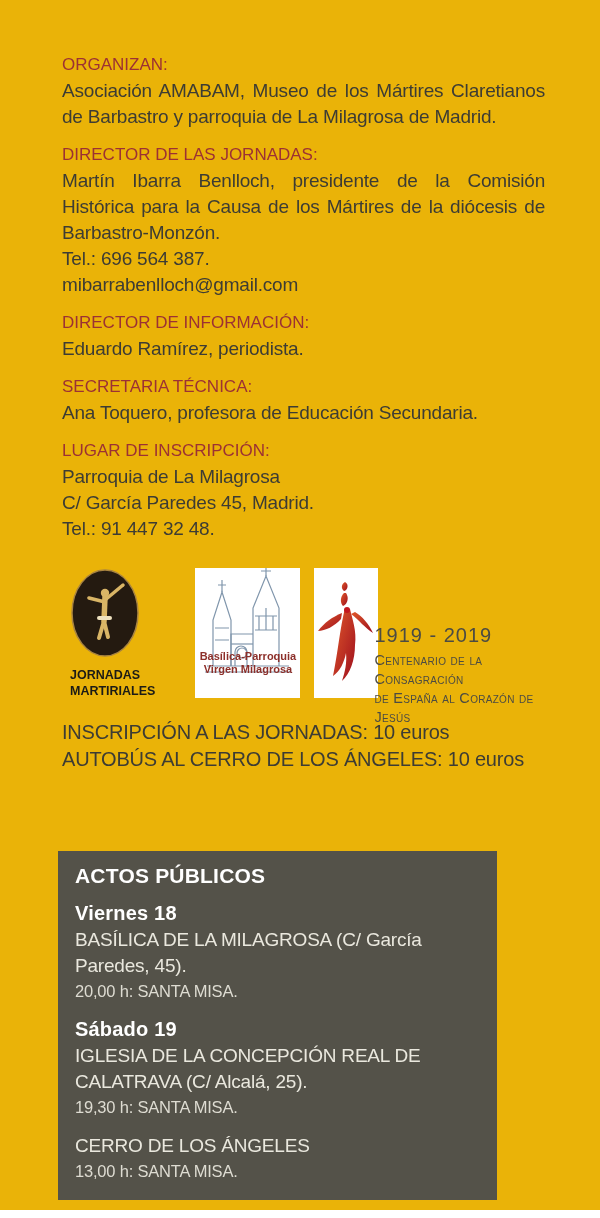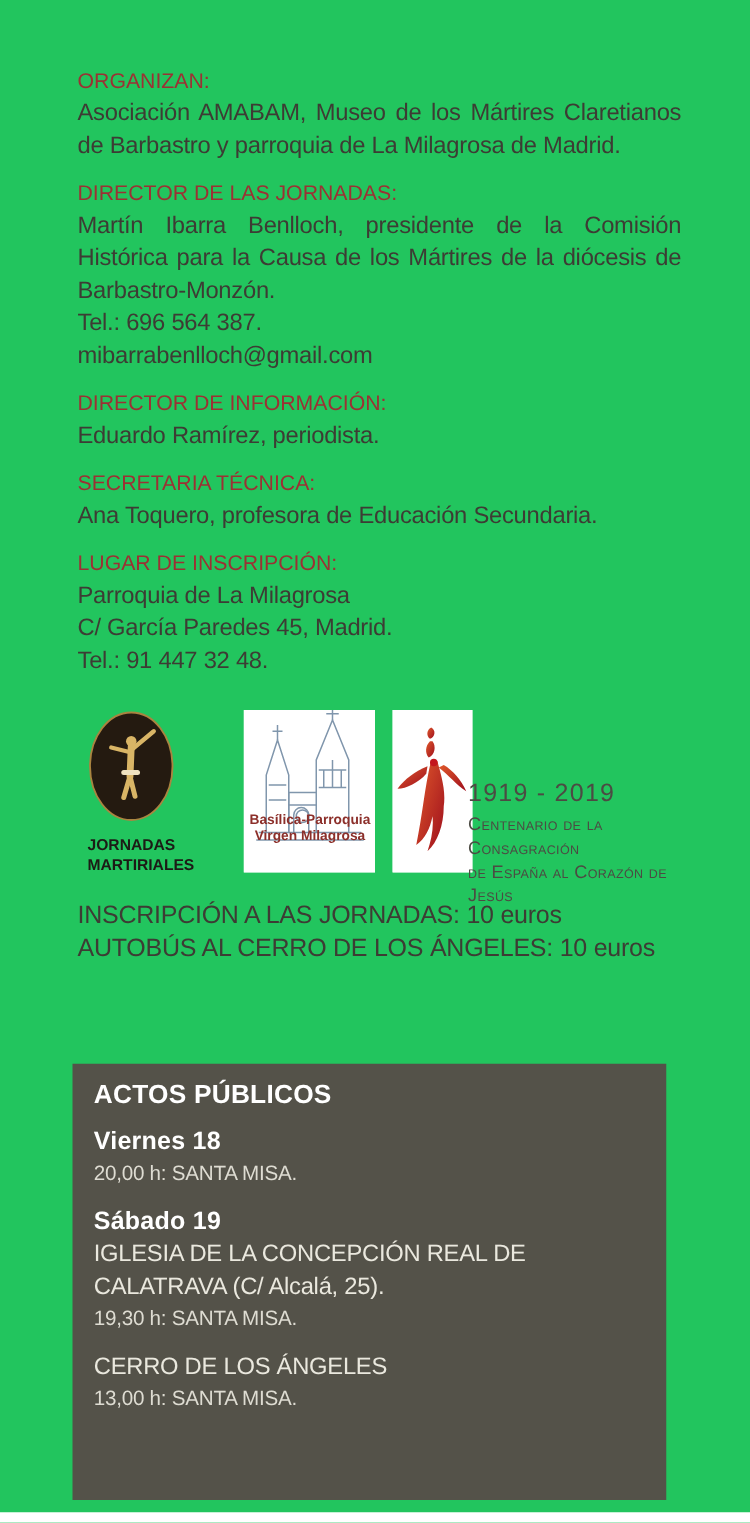--- a/index.html
+++ b/index.html
@@ -5,21 +5,21 @@
   html, body { margin: 0; padding: 0; }
   body {
     width: 600px; height: 1218px;
     background: #ffffff;
     font-family: "Liberation Sans", "DejaVu Sans", sans-serif;
     overflow: hidden;
   }
   .page {
     position: relative;
     width: 600px; height: 1210px;
-    background: #22c55e;
+    background: #eab308;
   }
   .content {
     padding: 55px 55px 0 62px;
   }
   .info-section { margin-bottom: 15px; }
   .heading {
     margin: 0 0 3px 0;
     font-size: 17px;
     font-weight: normal;
     letter-spacing: 0;
@@ -93,21 +93,21 @@
     font-size: 20px;
     line-height: 27px;
     color: #3D3C34;
     letter-spacing: -0.2px;
   }
 
   
   .events-box {
     position: absolute;
     left: 58px; top: 851px;
-    width: 475px; height: 349px;
+    width: 439px; height: 349px;
     background: #545249;
     box-sizing: border-box;
     padding: 13px 17px 16px 17px;
   }
   .events-title {
     margin: 0 0 13px 0;
     font-size: 21px;
     font-weight: bold;
     color: #FFFFFF;
     letter-spacing: 0.2px;
@@ -250,20 +250,21 @@
       <div class="pricing-line">AUTOBÚS AL CERRO DE LOS ÁNGELES: 10 euros</div>
     </div>
 
   </div>
 
   <div class="events-box">
     <h2 class="events-title">ACTOS PÚBLICOS</h2>
 
     <div class="event">
       <div class="event-day">Viernes 18</div>
+      <div class="event-venue">BASÍLICA DE LA MILAGROSA (C/ García Paredes, 45).</div>
       <div class="event-time">20,00 h: SANTA MISA.</div>
     </div>
 
     <div class="event">
       <div class="event-day">Sábado 19</div>
       <div class="event-venue">IGLESIA DE LA CONCEPCIÓN REAL DE CALATRAVA (C/ Alcalá, 25).</div>
       <div class="event-time">19,30 h: SANTA MISA.</div>
     </div>
 
     <div class="event">

